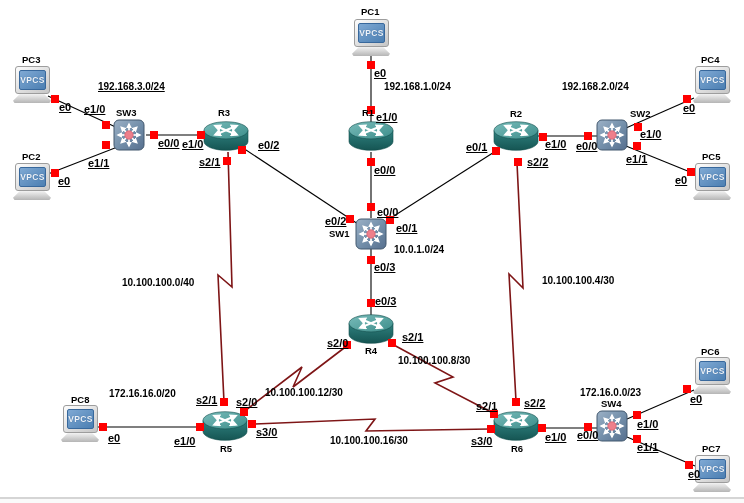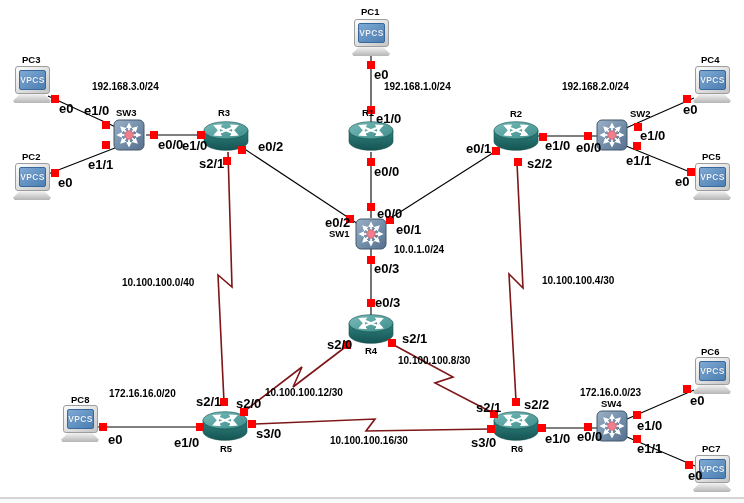--- a/index.html
+++ b/index.html
@@ -2,21 +2,21 @@
 <html><head>
 <meta charset="utf-8">
 <style>
   html,body{margin:0;padding:0;background:#ffffff;font-family:"Liberation Sans",sans-serif;}
   #canvas{position:relative;width:744px;height:503px;background:#ffffff;overflow:hidden;}
   svg.layer{position:absolute;left:0;top:0;}
   #link-layer{z-index:1;}
   #marker-layer{z-index:3;}
   .dev{position:absolute;z-index:2;}
   .lbl{position:absolute;white-space:nowrap;font-weight:bold;color:#000;z-index:4;line-height:1;}
-  .if-lbl{font-size:13px;}
+  .if-lbl{font-size:11px;text-decoration:underline;}
   .dev-lbl{font-size:9.5px;}
   .net-lbl{font-size:10px;}
   
   .vpcs{width:38px;height:40px;}
   .vpcs-monitor{position:absolute;left:2px;top:0;width:33px;height:26px;
     background:linear-gradient(145deg,#fdfdfd,#c6c6c6);border:1px solid #9d9d9d;border-radius:3px;}
   .vpcs-screen{position:absolute;left:3px;top:3px;right:3px;bottom:3px;
     background:linear-gradient(145deg,#7fa9d4,#4c7fb2);border:1px solid #38689c;border-radius:2px;
     color:#eef3f9;font-weight:bold;font-size:8.5px;display:flex;align-items:center;justify-content:center;
     letter-spacing:.3px;text-shadow:0 0 1px #2f5d8e;}
@@ -314,21 +314,21 @@
     <div class="lbl if-lbl" style="left: 256px; top: 427px;">s3/0</div>
     <div class="lbl if-lbl" style="left: 476px; top: 401px;">s2/1</div>
     <div class="lbl if-lbl" style="left: 524px; top: 398px;">s2/2</div>
     <div class="lbl if-lbl" style="left: 471px; top: 436px;">s3/0</div>
     <div class="lbl if-lbl" style="left: 545px; top: 432px;">e1/0</div>
     <div class="lbl if-lbl" style="left: 577px; top: 430px;">e0/0</div>
     <div class="lbl if-lbl" style="left: 637px; top: 419px;">e1/0</div>
     <div class="lbl if-lbl" style="left: 690px; top: 394px;">e0</div>
     <div class="lbl if-lbl" style="left: 637px; top: 442px;">e1/1</div>
     <div class="lbl if-lbl" style="left: 688px; top: 469px;">e0</div>
-    <div class="lbl net-lbl" style="left: 92px; top: 82px;">192.168.3.0/24</div>
+    <div class="lbl net-lbl" style="left: 98px; top: 82px; text-decoration: underline;">192.168.3.0/24</div>
     <div class="lbl net-lbl" style="left: 384px; top: 82px;">192.168.1.0/24</div>
     <div class="lbl net-lbl" style="left: 562px; top: 82px;">192.168.2.0/24</div>
     <div class="lbl net-lbl" style="left: 394px; top: 245px;">10.0.1.0/24</div>
     <div class="lbl net-lbl" style="left: 122px; top: 278px;">10.100.100.0/40</div>
     <div class="lbl net-lbl" style="left: 542px; top: 276px;">10.100.100.4/30</div>
     <div class="lbl net-lbl" style="left: 398px; top: 356px;">10.100.100.8/30</div>
     <div class="lbl net-lbl" style="left: 265px; top: 372px; margin-top: 16px;">10.100.100.12/30</div>
     <div class="lbl net-lbl" style="left: 330px; top: 436px; text-align: right;">10.100.100.16/30</div>
     <div class="lbl net-lbl" style="left: 109px; top: 389px;">172.16.16.0/20</div>
     <div class="lbl net-lbl" style="left: 580px; top: 388px;">172.16.0.0/23</div>

